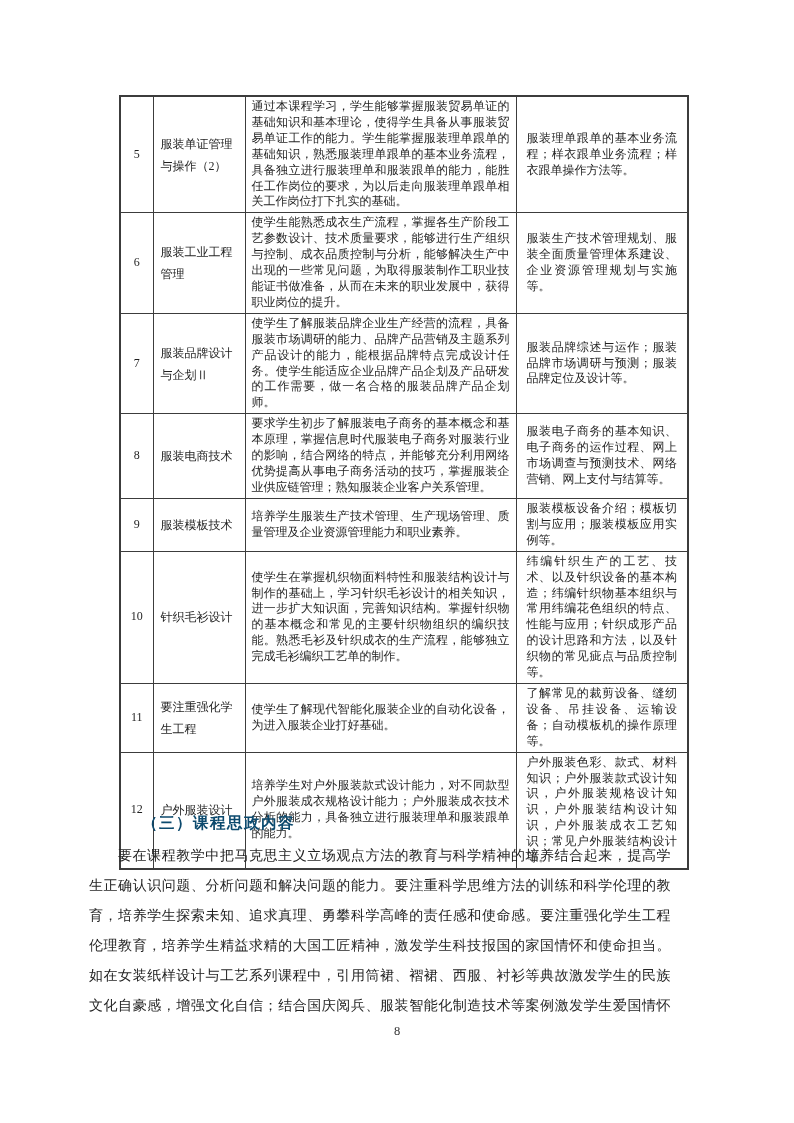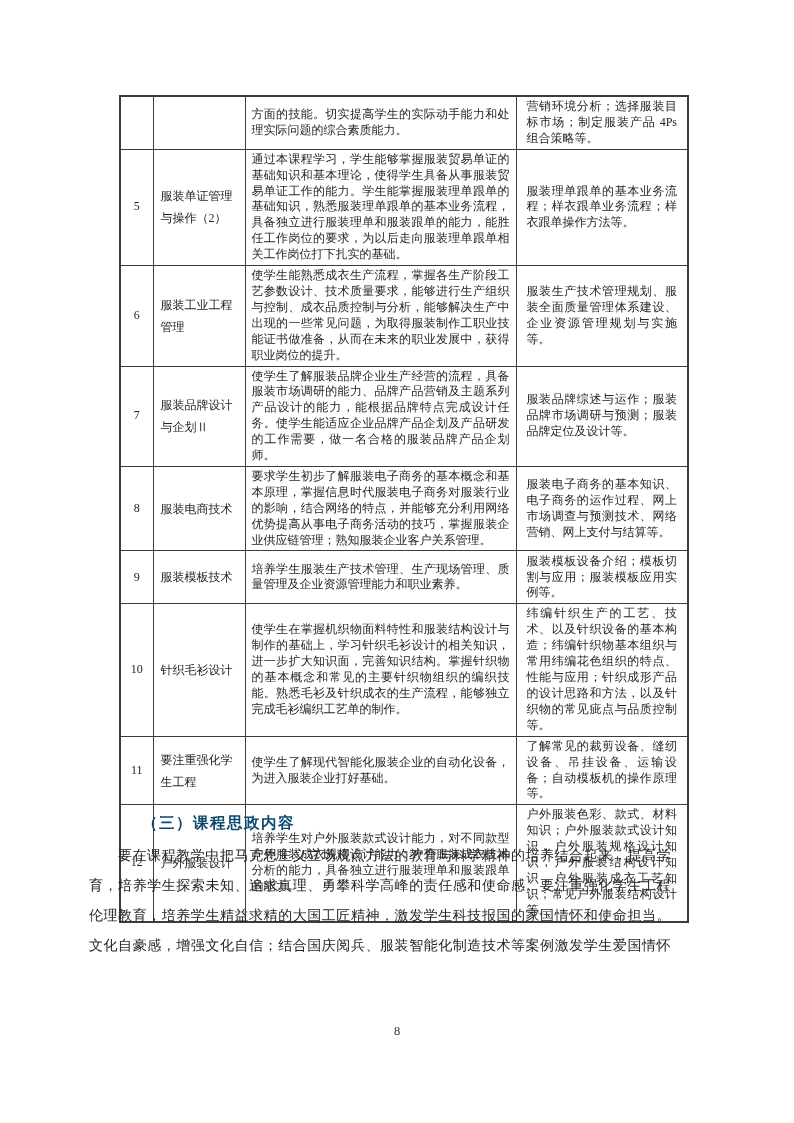--- a/index.html
+++ b/index.html
@@ -68,26 +68,20 @@
 <div class="page">
 
   <table class="course-table">
     <colgroup>
       <col style="width:33px">
         <col style="width:92px">
         <col style="width:271px">
         <col style="width:172px">
     </colgroup>
     <tbody>
-      <tr style="height:52px">
-        <td class="c-no"></td>
-        <td class="c-name"></td>
-        <td class="c-desc">方面的技能。切实提高学生的实际动手能力和处理实际问题的综合素质能力。</td>
-        <td class="c-content">营销环境分析；选择服装目标市场；制定服装产品 4Ps 组合策略等。</td>
-      </tr>
       <tr style="height:110px">
         <td class="c-no">5</td>
         <td class="c-name">服装单证管理与操作（2）</td>
         <td class="c-desc">通过本课程学习，学生能够掌握服装贸易单证的基础知识和基本理论，使得学生具备从事服装贸易单证工作的能力。学生能掌握服装理单跟单的基础知识，熟悉服装理单跟单的基本业务流程，具备独立进行服装理单和服装跟单的能力，能胜任工作岗位的要求，为以后走向服装理单跟单相关工作岗位打下扎实的基础。</td>
         <td class="c-content">服装理单跟单的基本业务流程；样衣跟单业务流程；样衣跟单操作方法等。</td>
       </tr>
       <tr style="height:92px">
         <td class="c-no">6</td>
         <td class="c-name">服装工业工程管理</td>
         <td class="c-desc">使学生能熟悉成衣生产流程，掌握各生产阶段工艺参数设计、技术质量要求，能够进行生产组织与控制、成衣品质控制与分析，能够解决生产中出现的一些常见问题，为取得服装制作工职业技能证书做准备，从而在未来的职业发展中，获得职业岗位的提升。</td>
@@ -129,20 +123,22 @@
         <td class="c-desc">培养学生对户外服装款式设计能力，对不同款型户外服装成衣规格设计能力；户外服装成衣技术分析的能力，具备独立进行服装理单和服装跟单的能力。</td>
         <td class="c-content">户外服装色彩、款式、材料知识；户外服装款式设计知识，户外服装规格设计知识，户外服装结构设计知识，户外服装成衣工艺知识；常见户外服装结构设计等。</td>
       </tr>
     </tbody>
   </table>
 
   <div class="section-heading">（三）课程思政内容</div>
 
   <div class="body-paragraph">
     <div class="pline pline-first">要在课程教学中把马克思主义立场观点方法的教育与科学精神的培养结合起来，提高学</div>
+    <div class="pline">生正确认识问题、分析问题和解决问题的能力。要注重科学思维方法的训练和科学伦理的教</div>
     <div class="pline">育，培养学生探索未知、追求真理、勇攀科学高峰的责任感和使命感。要注重强化学生工程</div>
     <div class="pline">伦理教育，培养学生精益求精的大国工匠精神，激发学生科技报国的家国情怀和使命担当。</div>
+    <div class="pline">如在女装纸样设计与工艺系列课程中，引用筒裙、褶裙、西服、衬衫等典故激发学生的民族</div>
     <div class="pline">文化自豪感，增强文化自信；结合国庆阅兵、服装智能化制造技术等案例激发学生爱国情怀</div>
   </div>
 
   <div class="page-number">8</div>
 
 </div>
 
 </body></html>

